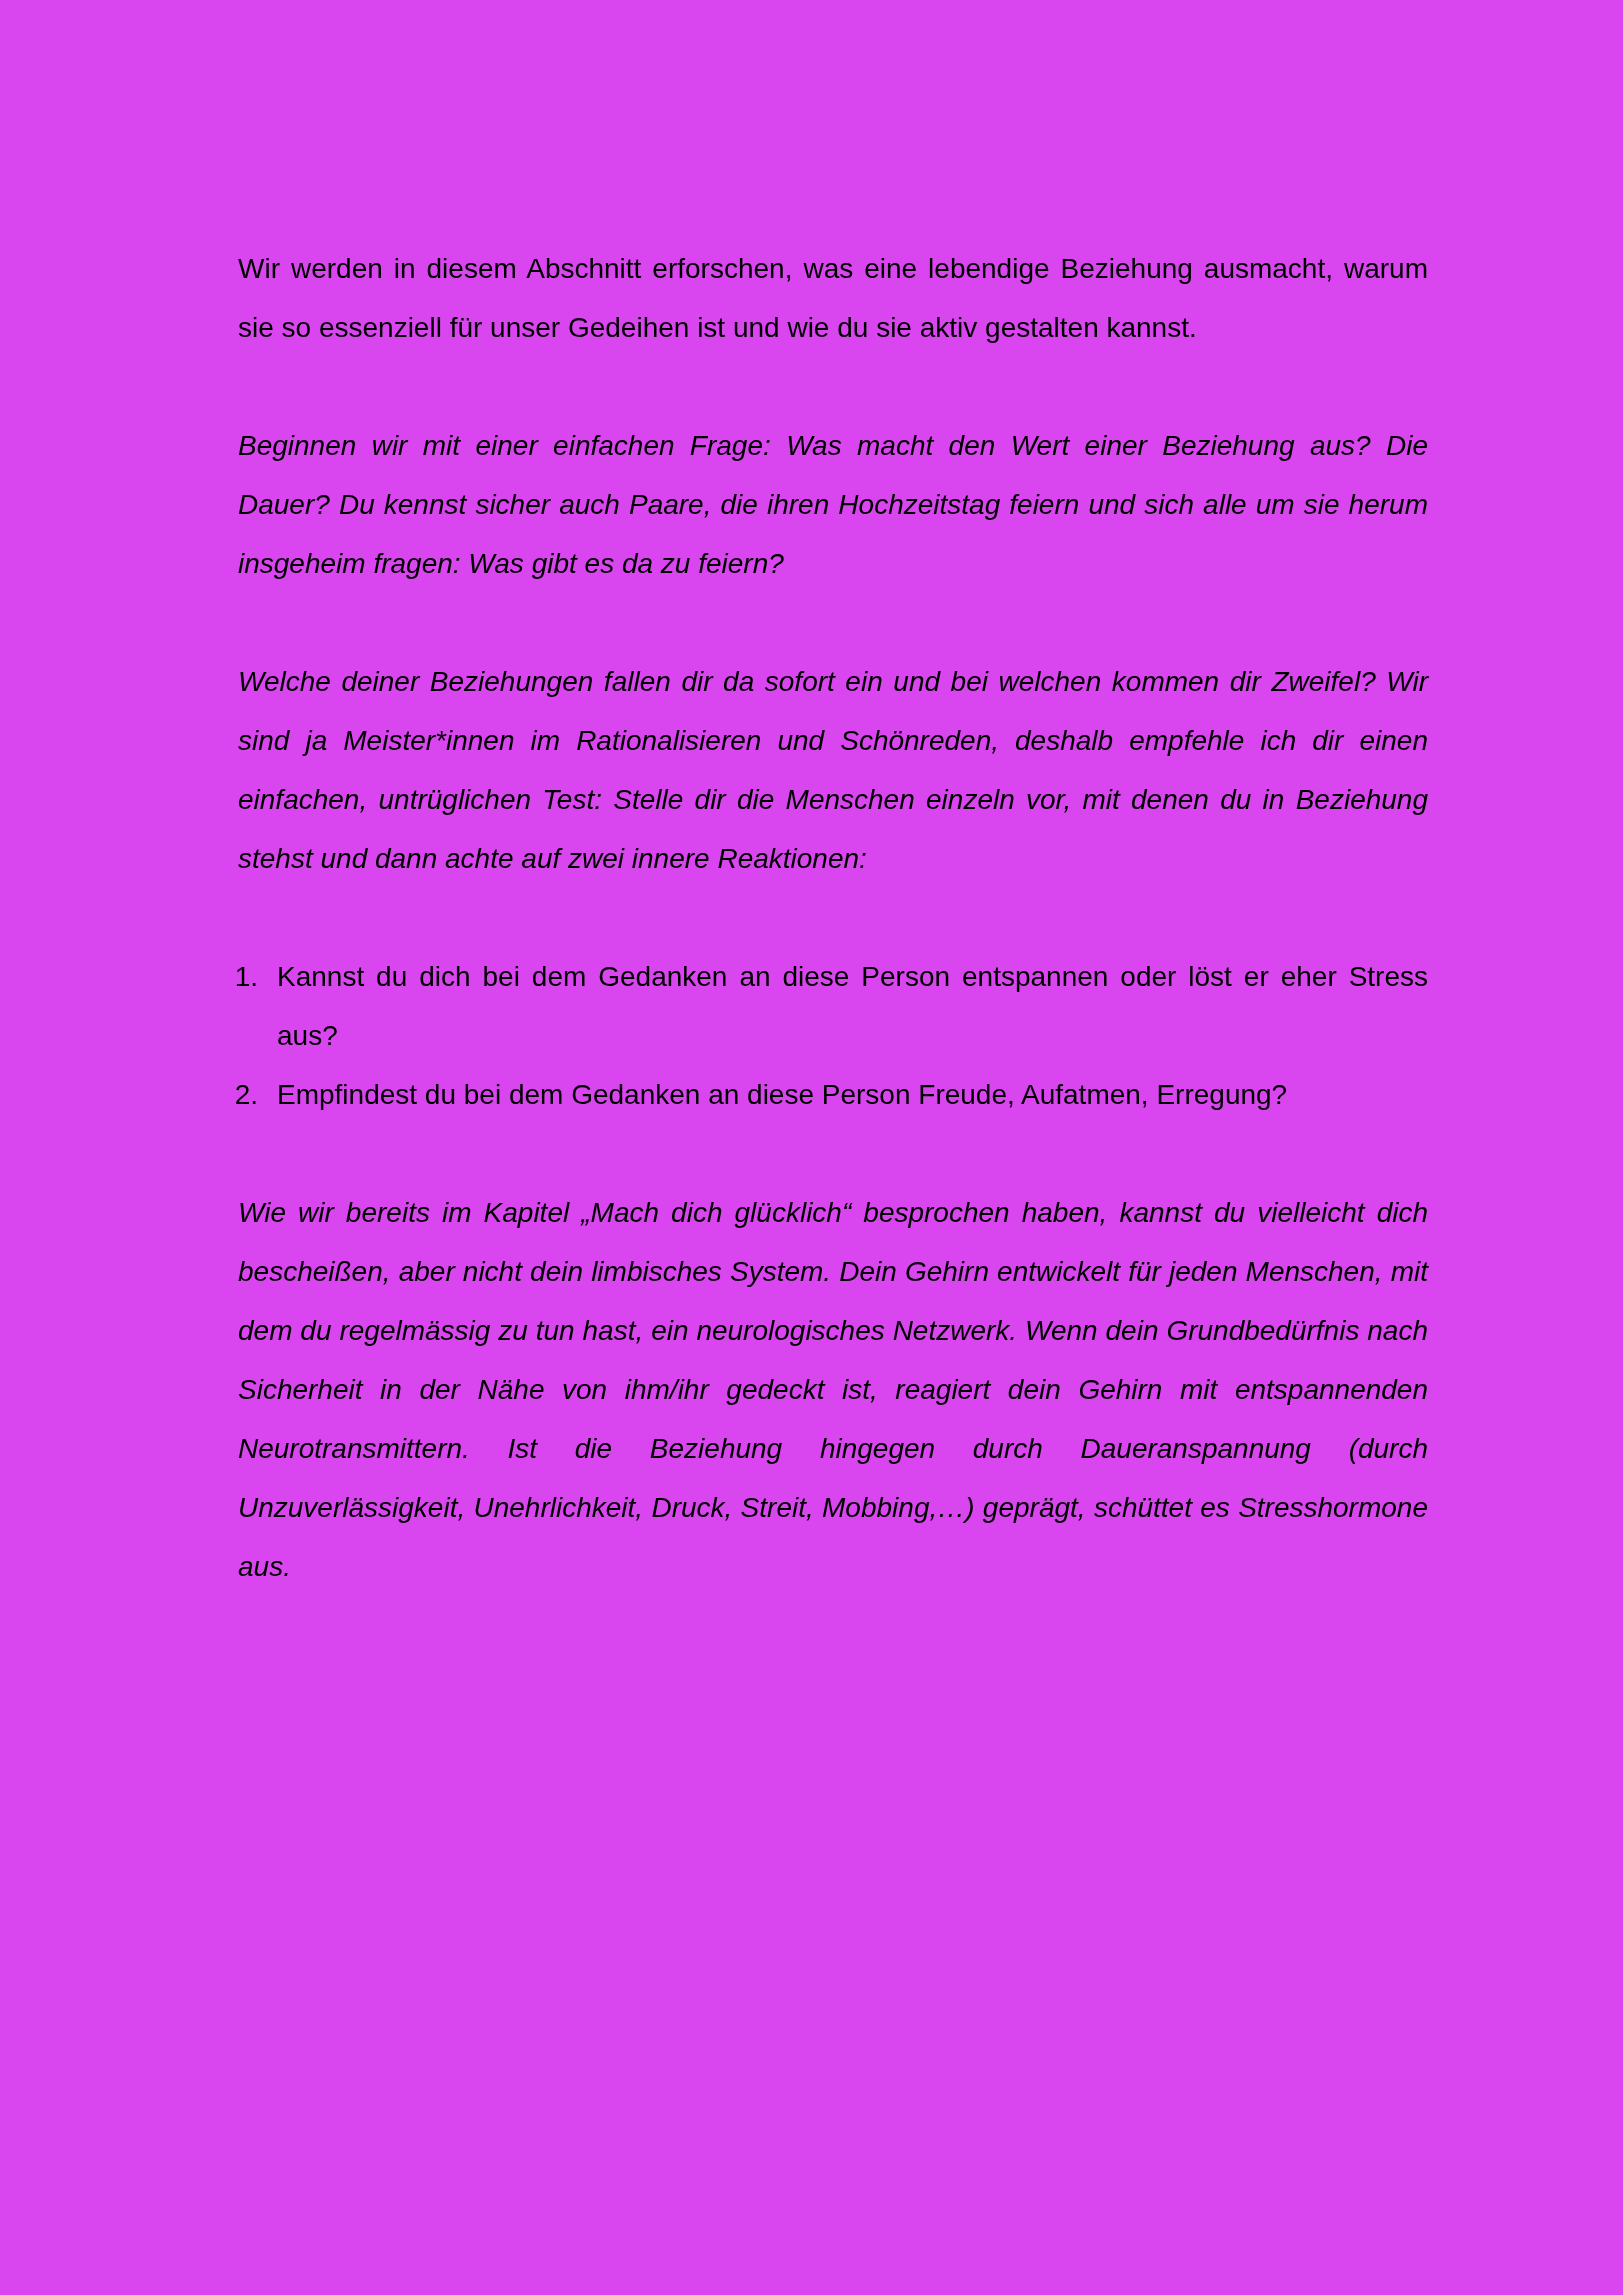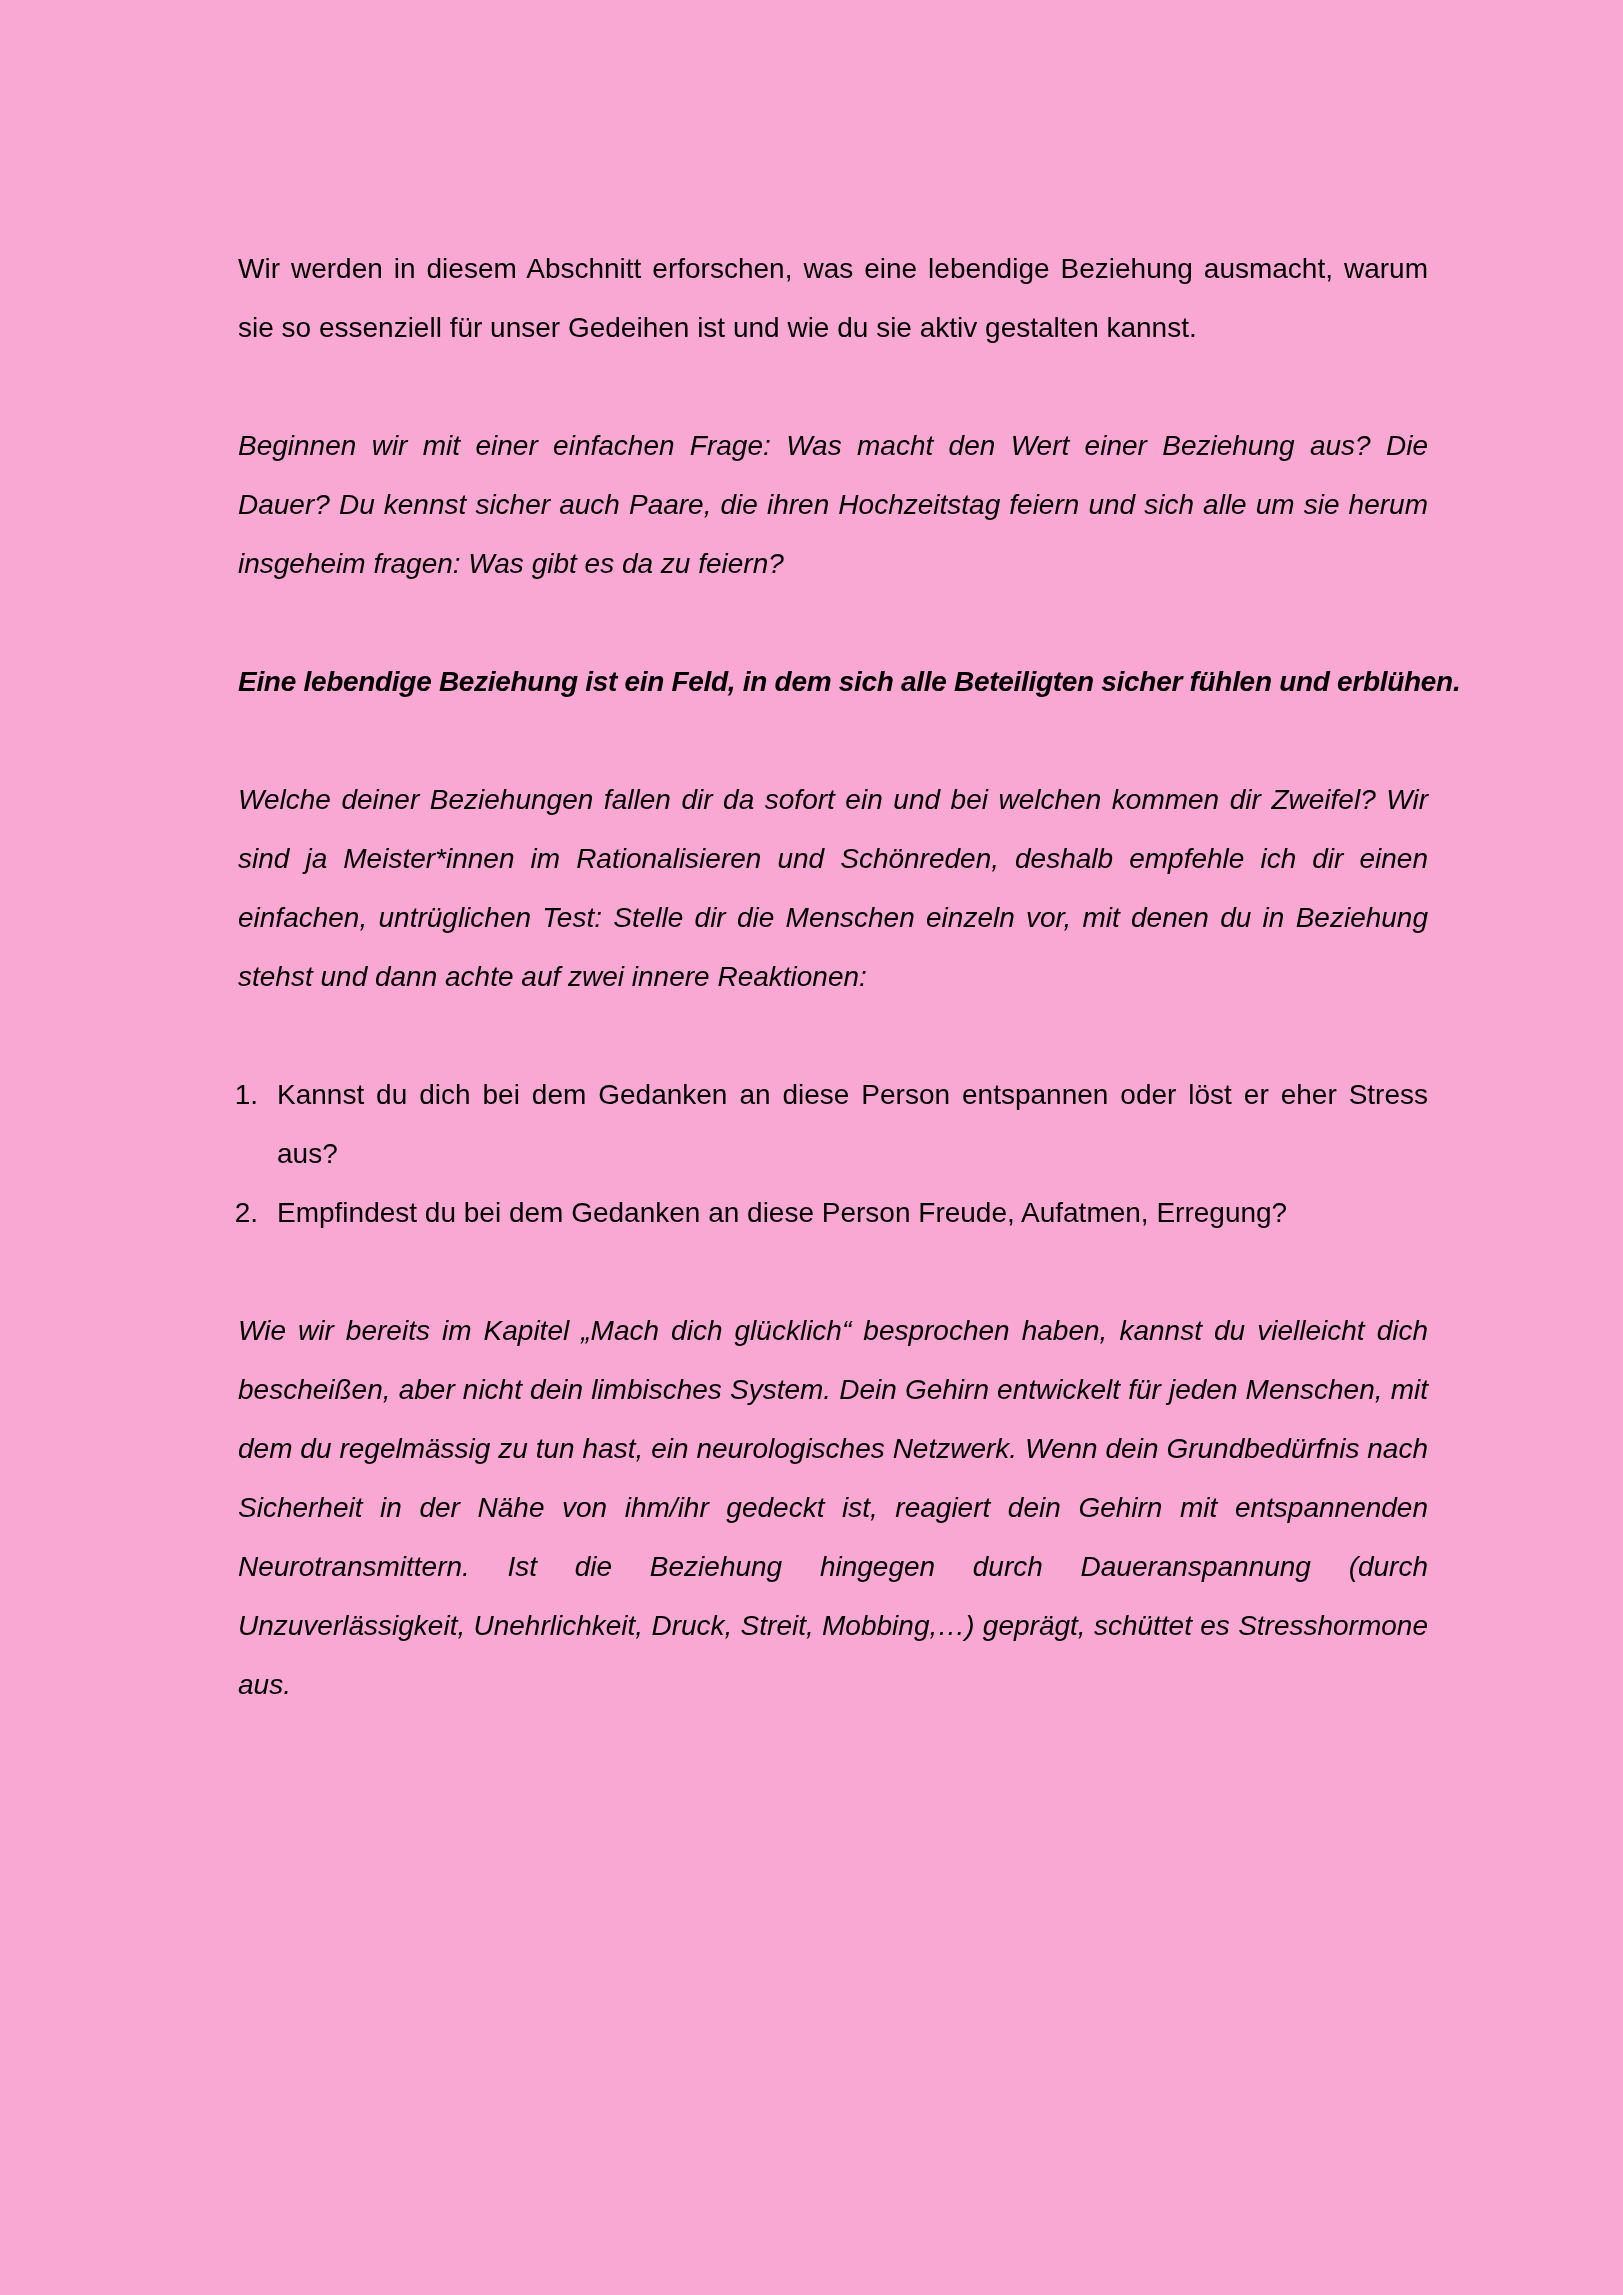--- a/index.html
+++ b/index.html
@@ -6,21 +6,21 @@
   html, body {
     margin: 0;
     padding: 0;
     background: #ffffff;
   }
   .page {
     position: relative;
     width: 1623px;
     height: 2295px;
     box-sizing: border-box;
-    background: #f9a8d4;
+    background: #d946ef;
     color: #000000;
     font-family: "Liberation Sans", "DejaVu Sans", sans-serif;
     font-size: 28px;
     line-height: 59px;
     padding: 239px 195px 0 238px;
     overflow: hidden;
   }
   .para {
     margin: 0;
     text-align: justify;
@@ -58,21 +58,20 @@
 <body>
 
 <div class="page">
 
   <p class="para">Wir werden in diesem Abschnitt erforschen, was eine lebendige Beziehung ausmacht, warum sie so essenziell für unser Gedeihen ist und wie du sie aktiv gestalten kannst.</p>
 
   <p class="para gap">Beginnen wir mit einer einfachen Frage: Was macht den Wert einer Beziehung aus? Die Dauer? Du kennst sicher auch Paare, die ihren Hochzeitstag feiern und sich alle um sie herum insgeheim fragen: Was gibt es da zu feiern?</p>
 
 
 
-  <p class="para gap definition">Eine lebendige Beziehung ist ein Feld, in dem sich alle Beteiligten sicher fühlen und erblühen.</p>
 
   <p class="para gap">Welche deiner Beziehungen fallen dir da sofort ein und bei welchen kommen dir Zweifel? Wir sind ja Meister*innen im Rationalisieren und Schönreden, deshalb empfehle ich dir einen einfachen, untrüglichen Test: Stelle dir die Menschen einzeln vor, mit denen du in Beziehung stehst und dann achte auf zwei innere Reaktionen:</p>
 
   <ol class="checklist">
     <li>
       <span class="num">1.</span>
       <span class="li-text">Kannst du dich bei dem Gedanken an diese Person entspannen oder löst er eher Stress aus?</span>
     </li>
     <li>
       <span class="num">2.</span>

